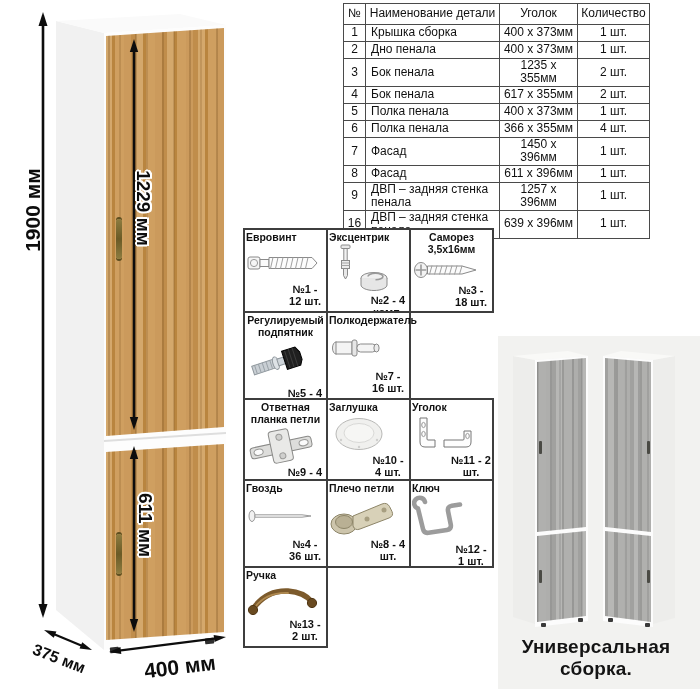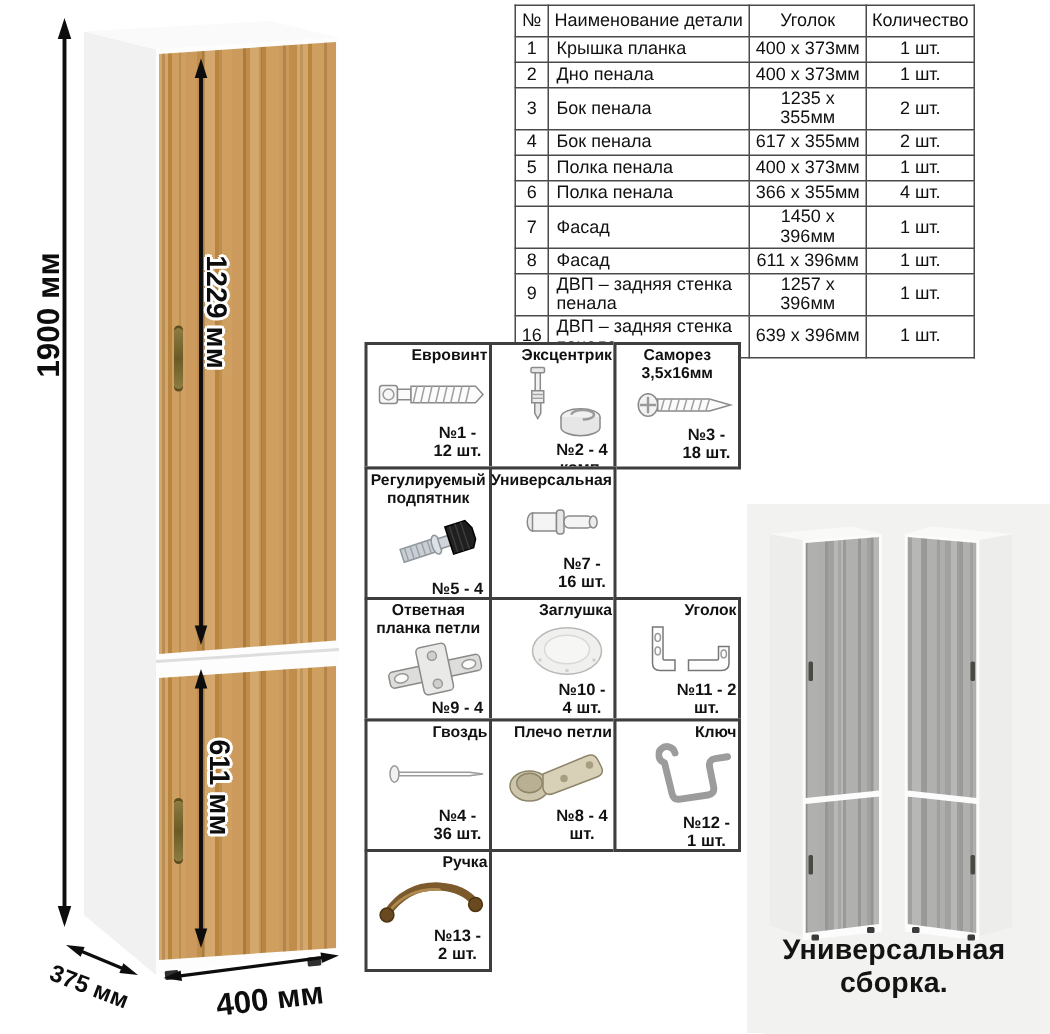--- a/index.html
+++ b/index.html
@@ -46,21 +46,21 @@
   .pt th{height:20px;text-align:center;}
   .pt td{height:16px;}
   .pt .c{text-align:center;}
   .pt .n{text-align:left;padding-left:5px;}
 
   
   .hw{position:absolute;left:243px;top:228px;font-size:10.5px;}
   .hw-row{display:flex;}
   .hw-row + .hw-row{margin-top:-2px;}
   .hw-cell{width:85px;border:2px solid #3e3e3e;background:#fff;box-sizing:border-box;
-    display:flex;flex-direction:column;align-items:flex-end;justify-content:space-between;
+    display:flex;flex-direction:column;align-items:flex-start;justify-content:space-between;
     padding:2px 1px;text-align:center;}
   .hw-cell + .hw-cell{margin-left:-2px;}
   .r1 .hw-cell{height:85px;} .r2 .hw-cell{height:89px;} .r3 .hw-cell{height:83px;}
   .r4 .hw-cell{height:89px;} .r5 .hw-cell{height:82px;}
   .hw-title{font-weight:bold;line-height:1.12;}
   .hw-count{font-weight:bold;font-size:11px;padding-bottom:2px;margin-left:39px;}
   .hw-icon{flex:1;display:flex;align-items:center;justify-content:center;}
 
   
   .backdrop{position:absolute;left:498px;top:336px;width:202px;height:353px;background:#f2f2f0;}
@@ -69,21 +69,21 @@
   .lc-front{clip-path:polygon(535px 360px,588px 356px,588px 621px,535px 627px);background:#fcfcfc;}
   .lc-du{clip-path:polygon(537px 362px,586px 358px,586px 527px,537px 532px);}
   .lc-dl{clip-path:polygon(537px 536px,586px 531px,586px 616px,537px 622px);}
   .rc-side {clip-path:polygon(653px 360px,675px 356px,675px 618px,653px 624px);background:#ededeb;}
   .rc-top  {clip-path:polygon(603px 356px,621px 351px,675px 356px,653px 360px);background:#f9f9f7;}
   .rc-front{clip-path:polygon(603px 356px,653px 360px,653px 627px,603px 621px);background:#fcfcfc;}
   .rc-du{clip-path:polygon(605px 358px,651px 362px,651px 532px,605px 527px);}
   .rc-dl{clip-path:polygon(605px 531px,651px 536px,651px 622px,605px 616px);}
   .mini-handle{position:absolute;width:3px;height:13px;background:#4a4a44;border-radius:1px;}
   .mini-foot{position:absolute;width:5px;height:4px;background:#3a3a3a;border-radius:1px;}
-  .caption{position:absolute;left:492px;top:623px;width:208px;text-align:center;
+  .caption{position:absolute;left:492px;top:636px;width:208px;text-align:center;
     font-weight:bold;font-size:19px;letter-spacing:.2px;color:#141414;}
 
   svg{display:block;}
   .dims-svg{position:absolute;inset:0;pointer-events:none;}
 </style>
 </head>
 <body>
 
 <div class="canvas">
 
@@ -144,21 +144,21 @@
       <tr>
         <th>№</th>
         <th>Наименование детали</th>
         <th>Уголок</th>
         <th>Количество</th>
       </tr>
     </thead>
     <tbody>
       <tr>
           <td class="c">1</td>
-          <td class="n">Крышка планка</td>
+          <td class="n">Крышка сборка</td>
           <td class="c">400 х 373мм</td>
           <td class="c">1 шт.</td>
         </tr>
       <tr>
           <td class="c">2</td>
           <td class="n">Дно пенала</td>
           <td class="c">400 х 373мм</td>
           <td class="c">1 шт.</td>
         </tr>
       <tr>
@@ -267,21 +267,21 @@
               <ellipse cx="30" cy="23.5" rx="3" ry="6.5" fill="#dde2e6" stroke="#8e969c"></ellipse>
               <rect x="32" y="20" width="7" height="7" fill="#cfd5da" stroke="#8e969c"></rect>
               <path d="M39 14 h14 l3 6 v8 l-3 5 h-14 z" fill="#1f1f1f" stroke="#000"></path>
               <path d="M42 14.5 v18 M46 14 v19 M50 14 v19" stroke="#3c3c3c"></path>
             </g>
           </svg>
         </div>
         <div class="hw-count">№5 - 4 шт.</div>
       </div>
       <div class="hw-cell">
-        <div class="hw-title">Универсальная</div>
+        <div class="hw-title">Полкодержатель</div>
         <div class="hw-icon">
           <svg width="60" height="22" viewBox="0 0 60 22">
             <ellipse cx="7" cy="11" rx="3.5" ry="6" fill="#ececec" stroke="#8a8a8a"></ellipse>
             <rect x="7" y="5" width="16" height="12" fill="#f4f4f4" stroke="#8a8a8a"></rect>
             <rect x="23" y="3" width="5" height="16" rx="2" fill="#e6e6e6" stroke="#8a8a8a"></rect>
             <rect x="28" y="7" width="19" height="8" rx="3.5" fill="#f4f4f4" stroke="#8a8a8a"></rect>
             <ellipse cx="47.5" cy="11" rx="2.6" ry="4" fill="#ececec" stroke="#8a8a8a"></ellipse>
           </svg>
         </div>
         <div class="hw-count">№7 - 16 шт.</div>

